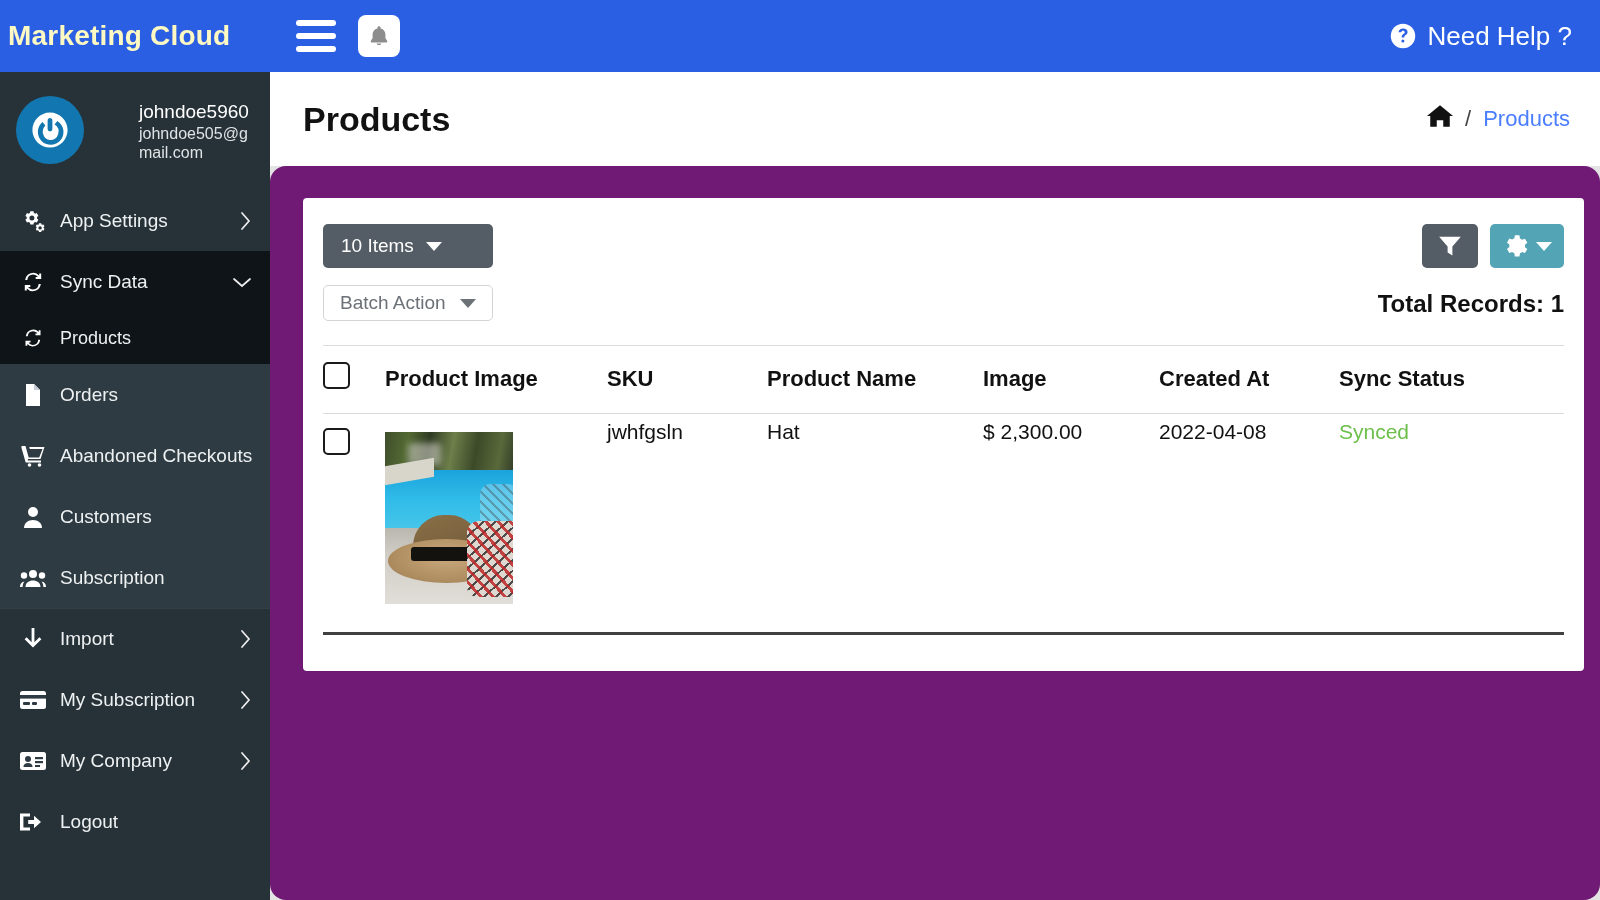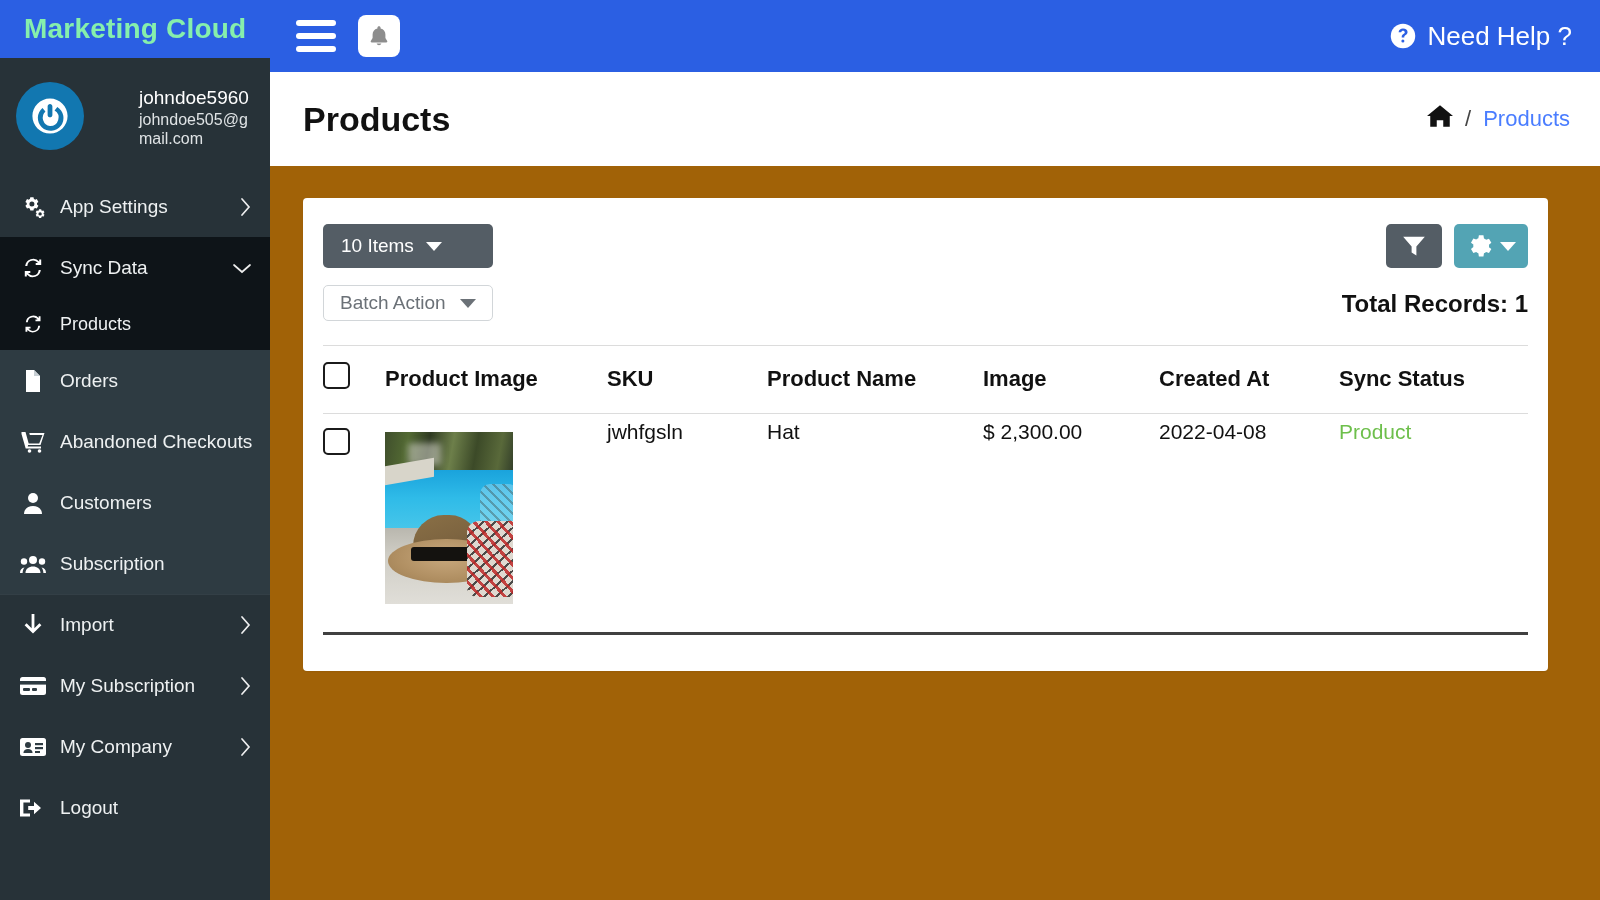--- a/index.html
+++ b/index.html
@@ -7,22 +7,22 @@
     width: 1600px; height: 900px;
     font-family: "Liberation Sans", sans-serif;
     background: #e4e4e4;
     overflow: hidden;
   }
   .app { display: flex; width: 1600px; height: 900px; }
 
   
   .sidebar { width: 270px; flex: 0 0 270px; background: #273238; display: flex; flex-direction: column; }
   .brand {
-    height: 58px; background: #2b5fe3; color: #86efac;
-    display: flex; align-items: center; padding-left: 24px;
+    height: 72px; background: #2b5fe3; color: #fef9c3;
+    display: flex; align-items: center; padding-left: 8px;
     font-size: 28px; font-weight: bold; letter-spacing: .2px;
   }
   .profile { display: flex; align-items: flex-start; padding: 24px 18px 26px 16px; gap: 14px; }
   .avatar {
     width: 68px; height: 68px; flex: 0 0 68px; border-radius: 50%;
     background: #1277b0; display: flex; align-items: center; justify-content: center;
   }
   .profile-text { padding-top: 4px; min-width: 0; margin-left: 41px; }
   .profile-name { color: #fff; font-size: 19px; line-height: 1.25; }
   .profile-mail { color: #dfe3e5; font-size: 16px; line-height: 1.22; word-break: break-all; }
@@ -61,21 +61,21 @@
 
   .pagehead {
     height: 94px; background: #fff; display: flex; align-items: center;
     padding: 0 30px 0 33px;
   }
   .page-title { font-size: 34px; font-weight: bold; color: #111; }
   .breadcrumb { margin-left: auto; display: flex; align-items: center; gap: 12px; font-size: 22px; }
   .crumb-sep { color: #444; }
   .crumb-link { color: #4a7dff; cursor: pointer; }
 
-  .content { flex: 1 1 auto; background: #a16207; padding: 32px 52px 0 33px; }
+  .content { flex: 1 1 auto; background: #701a75; padding: 32px 16px 0 33px; border-radius: 16px; }
   .card { background: #fff; border-radius: 4px; padding: 26px 20px 0 20px; box-shadow: 0 1px 2px rgba(0,0,0,.06); }
 
   .toolbar-row { display: flex; align-items: flex-start; }
   .toolbar-left { display: flex; flex-direction: column; gap: 17px; }
   .toolbar-right { margin-left: auto; display: flex; flex-direction: column; align-items: flex-end; gap: 22px; }
 
   .btn-items {
     background: #545d65; color: #fff; border: none; border-radius: 5px;
     height: 44px; padding: 0 18px; font-size: 19px; font-family: inherit;
     display: inline-flex; align-items: center; gap: 12px; cursor: pointer;
@@ -414,21 +414,21 @@
                   <div class="ph-hat-brim"></div>
                   <div class="ph-hat-band"></div>
                   <div class="ph-towel"></div>
                 </div>
               </td>
               <td class="cell-pad">jwhfgsln</td>
               <td class="cell-pad">Hat</td>
               <td class="cell-pad price-cell">$ 2,300.00</td>
               <td class="cell-pad">2022-04-08</td>
               <td class="cell-pad">
-                <span class="status-synced">Product</span>
+                <span class="status-synced">Synced</span>
               </td>
             </tr>
           </tbody>
         </table>
 
         <div style="height:36px"></div>
       </section>
     </div>
 
   </div>

